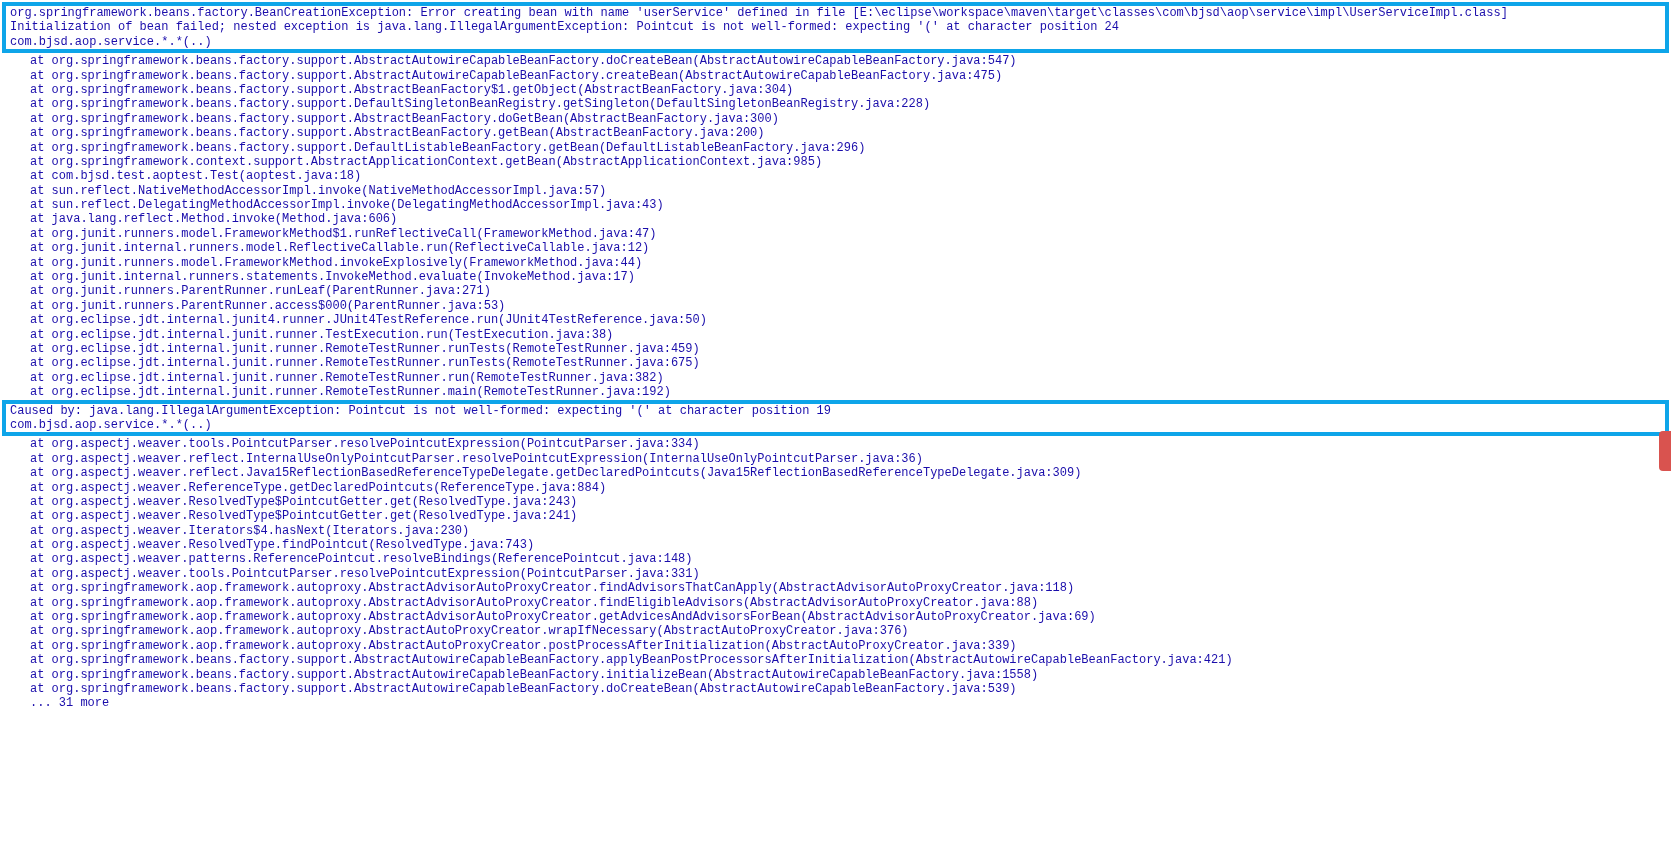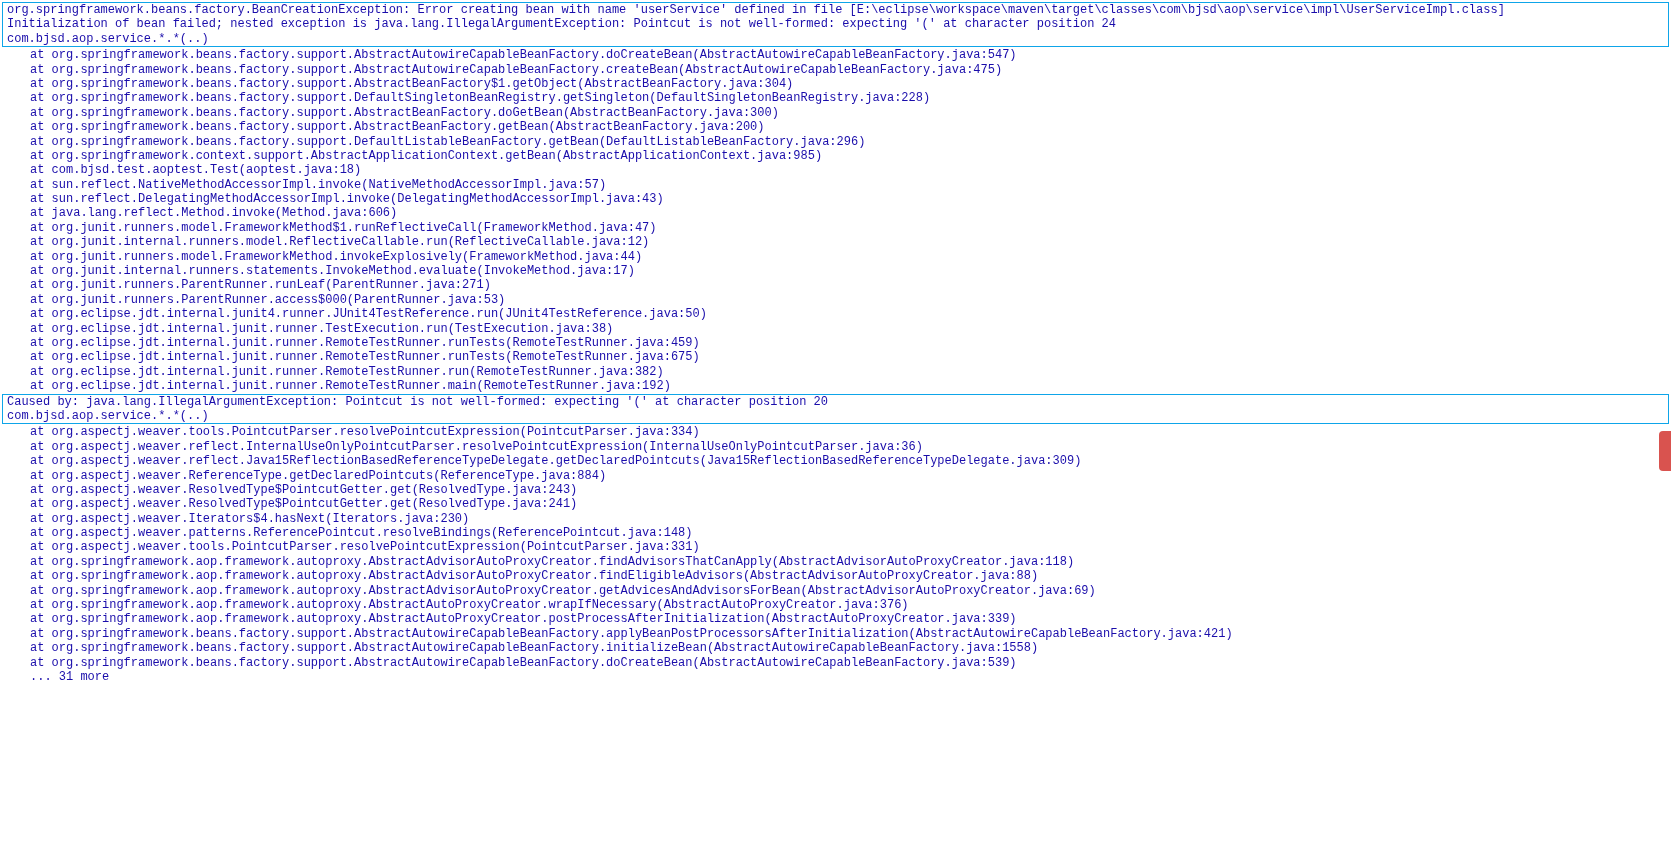--- a/index.html
+++ b/index.html
@@ -12,21 +12,21 @@
     background: #fff;
     white-space: nowrap;
   }
   .stacktrace {
     padding: 2px;
   }
   .line {
     padding: 0 4px;
   }
   .highlighted {
-    border: 1px solid #0ea5e9;
+    border: 4px solid #0ea5e9;
     background: #fff;
     margin-bottom: 1px;
   }
   .indent {
     padding-left: 28px;
   }
   .blue {
     color: #1a0dab;
   }
   .sidebar-toggle {
@@ -71,32 +71,33 @@
       <div class="line indent blue">at org.junit.runners.ParentRunner.access$000(ParentRunner.java:53)</div>
       <div class="line indent blue">at org.eclipse.jdt.internal.junit4.runner.JUnit4TestReference.run(JUnit4TestReference.java:50)</div>
       <div class="line indent blue">at org.eclipse.jdt.internal.junit.runner.TestExecution.run(TestExecution.java:38)</div>
       <div class="line indent blue">at org.eclipse.jdt.internal.junit.runner.RemoteTestRunner.runTests(RemoteTestRunner.java:459)</div>
       <div class="line indent blue">at org.eclipse.jdt.internal.junit.runner.RemoteTestRunner.runTests(RemoteTestRunner.java:675)</div>
       <div class="line indent blue">at org.eclipse.jdt.internal.junit.runner.RemoteTestRunner.run(RemoteTestRunner.java:382)</div>
       <div class="line indent blue">at org.eclipse.jdt.internal.junit.runner.RemoteTestRunner.main(RemoteTestRunner.java:192)</div>
     </div>
 
   <div class="highlighted">
-    <div class="line blue">Caused by: java.lang.IllegalArgumentException: Pointcut is not well-formed: expecting '(' at character position 20</div>
+    <div class="line blue">Caused by: java.lang.IllegalArgumentException: Pointcut is not well-formed: expecting '(' at character position 19</div>
     <div class="line blue">com.bjsd.aop.service.*.*(..)</div>
   </div>
 
   <div id="stack2-container">
       <div class="line indent blue">at org.aspectj.weaver.tools.PointcutParser.resolvePointcutExpression(PointcutParser.java:334)</div>
       <div class="line indent blue">at org.aspectj.weaver.reflect.InternalUseOnlyPointcutParser.resolvePointcutExpression(InternalUseOnlyPointcutParser.java:36)</div>
       <div class="line indent blue">at org.aspectj.weaver.reflect.Java15ReflectionBasedReferenceTypeDelegate.getDeclaredPointcuts(Java15ReflectionBasedReferenceTypeDelegate.java:309)</div>
       <div class="line indent blue">at org.aspectj.weaver.ReferenceType.getDeclaredPointcuts(ReferenceType.java:884)</div>
       <div class="line indent blue">at org.aspectj.weaver.ResolvedType$PointcutGetter.get(ResolvedType.java:243)</div>
       <div class="line indent blue">at org.aspectj.weaver.ResolvedType$PointcutGetter.get(ResolvedType.java:241)</div>
       <div class="line indent blue">at org.aspectj.weaver.Iterators$4.hasNext(Iterators.java:230)</div>
+      <div class="line indent blue">at org.aspectj.weaver.ResolvedType.findPointcut(ResolvedType.java:743)</div>
       <div class="line indent blue">at org.aspectj.weaver.patterns.ReferencePointcut.resolveBindings(ReferencePointcut.java:148)</div>
       <div class="line indent blue">at org.aspectj.weaver.tools.PointcutParser.resolvePointcutExpression(PointcutParser.java:331)</div>
       <div class="line indent blue">at org.springframework.aop.framework.autoproxy.AbstractAdvisorAutoProxyCreator.findAdvisorsThatCanApply(AbstractAdvisorAutoProxyCreator.java:118)</div>
       <div class="line indent blue">at org.springframework.aop.framework.autoproxy.AbstractAdvisorAutoProxyCreator.findEligibleAdvisors(AbstractAdvisorAutoProxyCreator.java:88)</div>
       <div class="line indent blue">at org.springframework.aop.framework.autoproxy.AbstractAdvisorAutoProxyCreator.getAdvicesAndAdvisorsForBean(AbstractAdvisorAutoProxyCreator.java:69)</div>
       <div class="line indent blue">at org.springframework.aop.framework.autoproxy.AbstractAutoProxyCreator.wrapIfNecessary(AbstractAutoProxyCreator.java:376)</div>
       <div class="line indent blue">at org.springframework.aop.framework.autoproxy.AbstractAutoProxyCreator.postProcessAfterInitialization(AbstractAutoProxyCreator.java:339)</div>
       <div class="line indent blue">at org.springframework.beans.factory.support.AbstractAutowireCapableBeanFactory.applyBeanPostProcessorsAfterInitialization(AbstractAutowireCapableBeanFactory.java:421)</div>
       <div class="line indent blue">at org.springframework.beans.factory.support.AbstractAutowireCapableBeanFactory.initializeBean(AbstractAutowireCapableBeanFactory.java:1558)</div>
       <div class="line indent blue">at org.springframework.beans.factory.support.AbstractAutowireCapableBeanFactory.doCreateBean(AbstractAutowireCapableBeanFactory.java:539)</div>

